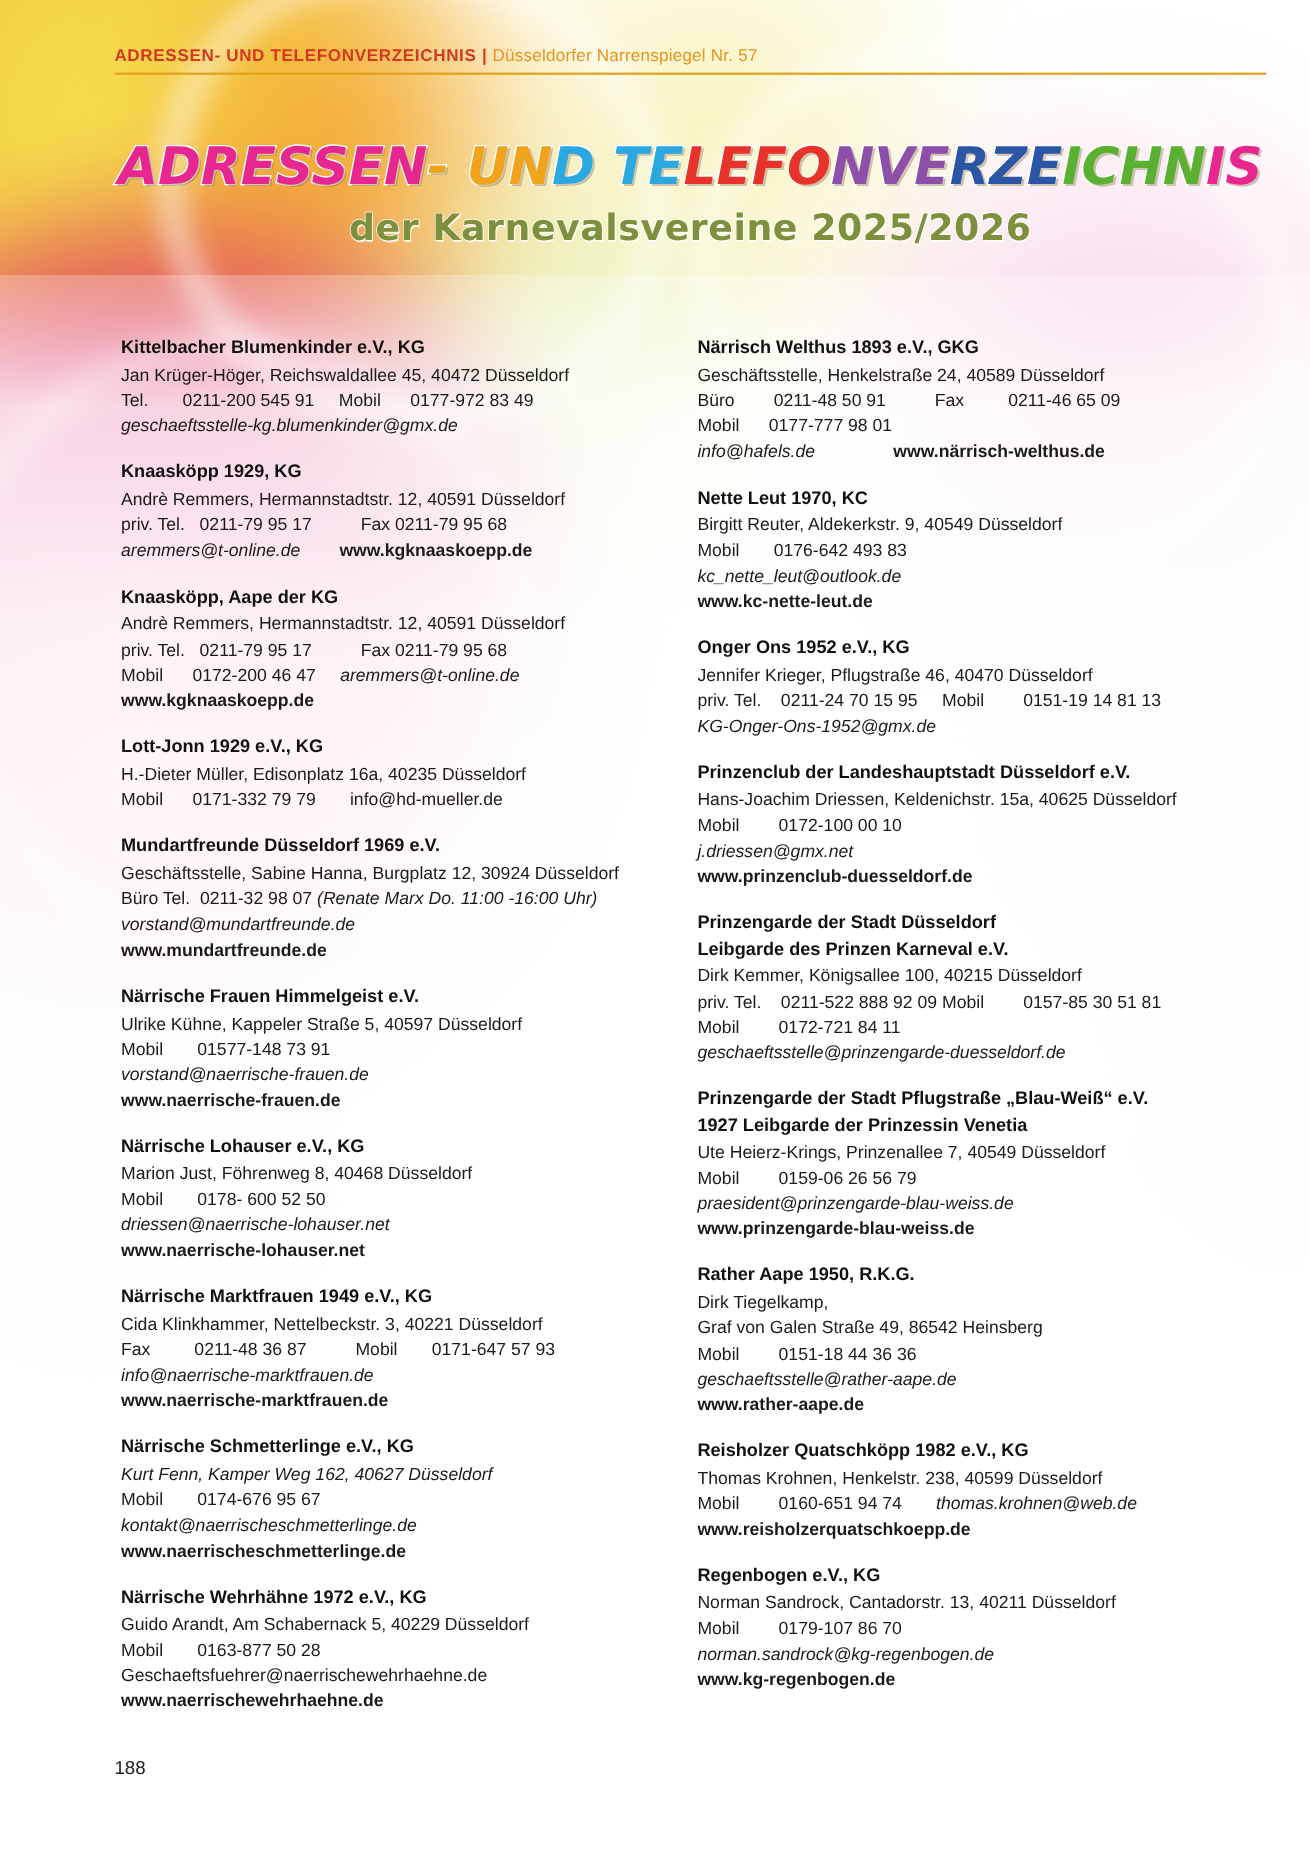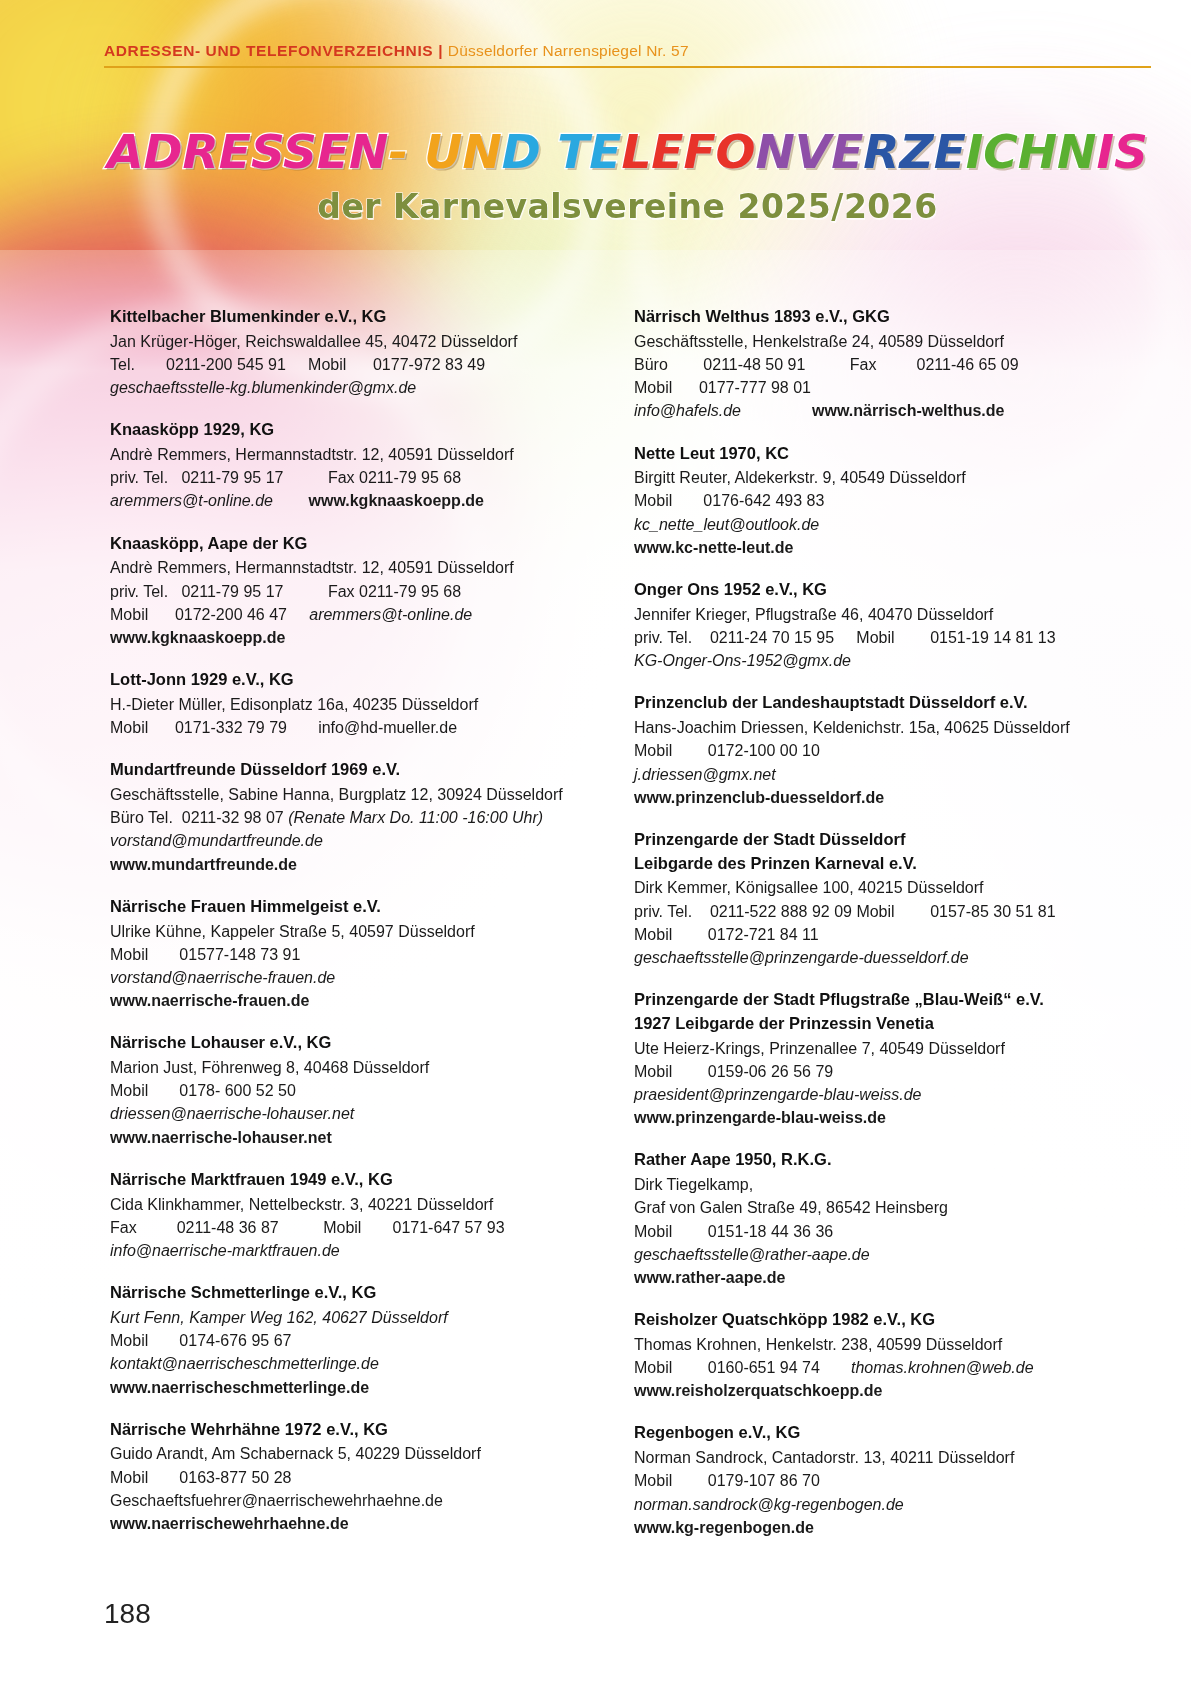--- a/index.html
+++ b/index.html
@@ -170,21 +170,21 @@
     line-height: 1.45;
     white-space: pre;
   }
   .e-line.ital { font-style: italic; }
   .e-line.bold { font-weight: bold; }
 
   .folio {
     position: absolute;
     left: 72px;
     top: 1598px;
-    font-size: 28px;
+    font-size: 17px;
     color: #222;
   }
 </style>
 </head>
 <body>
 
 <div class="bg-layer">
   <div class="bg-base"></div>
   <div class="blob b1"></div>
   <div class="blob b2"></div>
@@ -259,20 +259,21 @@
           <div class="e-line">Marion Just, Föhrenweg 8, 40468 Düsseldorf</div>
           <div class="e-line">Mobil       0178- 600 52 50</div>
           <div class="e-line ital">driessen@naerrische-lohauser.net</div>
           <div class="e-line bold">www.naerrische-lohauser.net</div>
         </div>
         <div class="entry">
           <div class="e-name">Närrische Marktfrauen 1949 e.V., KG</div>
           <div class="e-line">Cida Klinkhammer, Nettelbeckstr. 3, 40221 Düsseldorf</div>
           <div class="e-line">Fax         0211-48 36 87          Mobil       0171-647 57 93</div>
           <div class="e-line ital">info@naerrische-marktfrauen.de</div>
+          <div class="e-line bold">www.naerrische-marktfrauen.de</div>
         </div>
         <div class="entry">
           <div class="e-name">Närrische Schmetterlinge e.V., KG</div>
           <div class="e-line ital">Kurt Fenn, Kamper Weg 162, 40627 Düsseldorf</div>
           <div class="e-line">Mobil       0174-676 95 67</div>
           <div class="e-line ital">kontakt@naerrischeschmetterlinge.de</div>
           <div class="e-line bold">www.naerrischeschmetterlinge.de</div>
         </div>
         <div class="entry">
           <div class="e-name">Närrische Wehrhähne 1972 e.V., KG</div>

